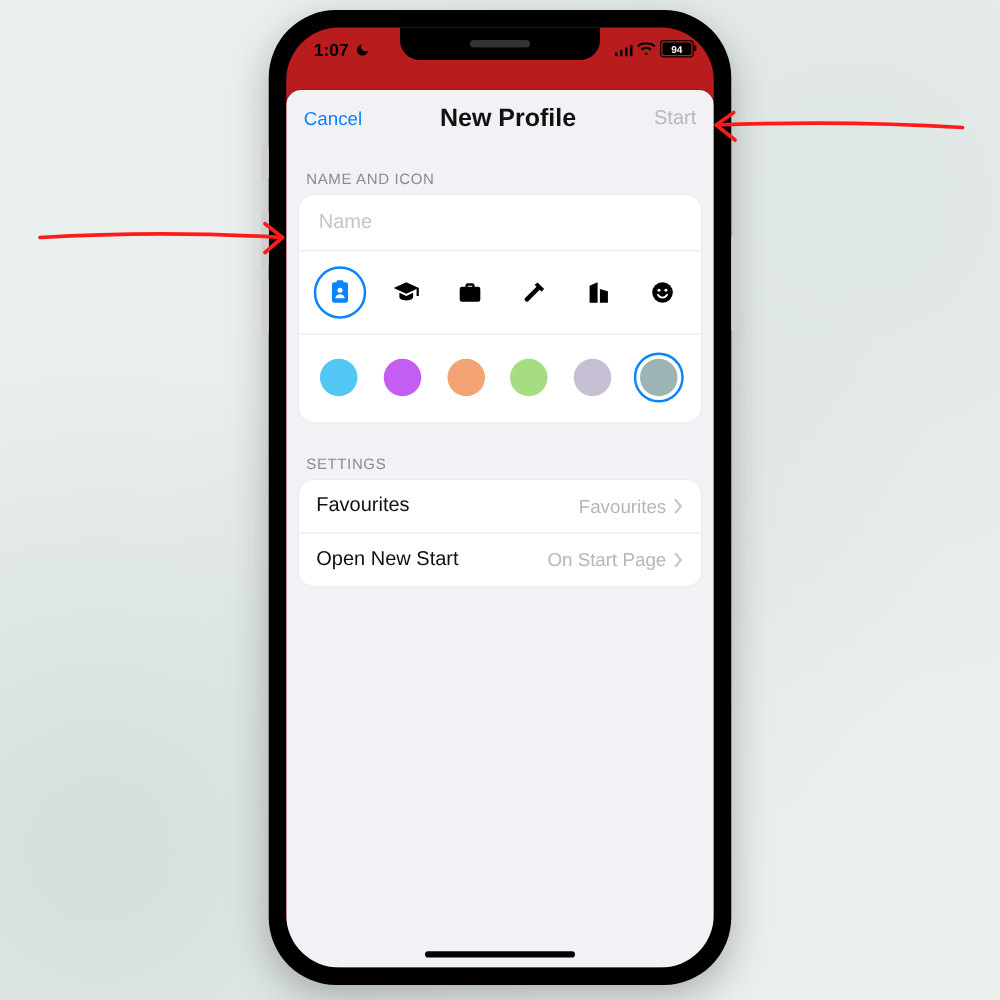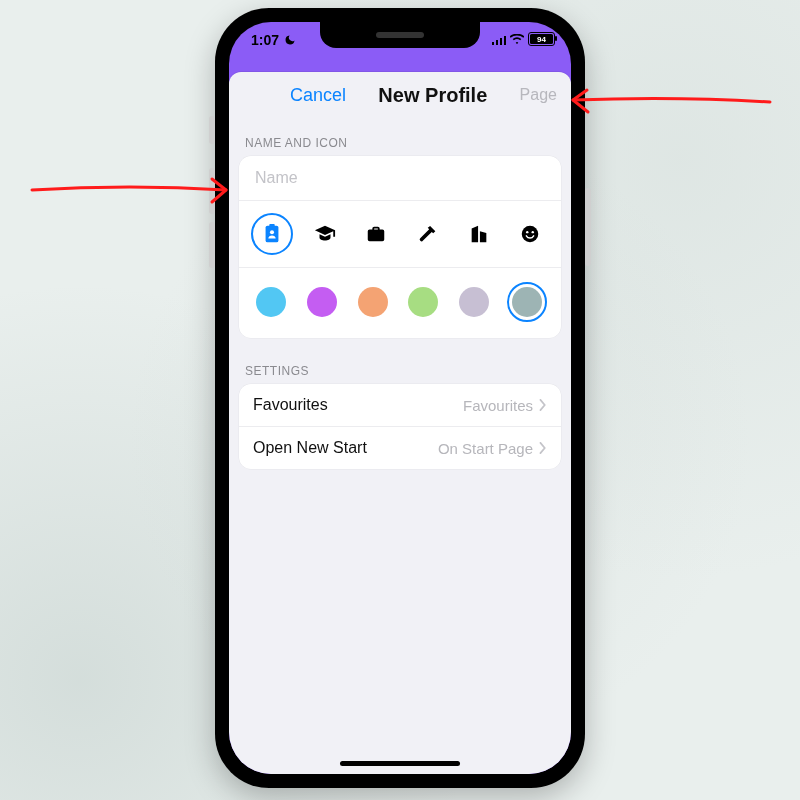--- a/index.html
+++ b/index.html
@@ -26,21 +26,21 @@
   
   .side-btn { position: absolute; background: #cfcfcf; border-radius: 3px; }
   .side-btn.silence { left: -6px; top: 108px; width: 6px; height: 28px; }
   .side-btn.vup     { left: -6px; top: 160px; width: 6px; height: 46px; }
   .side-btn.vdn     { left: -6px; top: 214px; width: 6px; height: 46px; }
   .side-btn.power   { right:-6px; top: 180px; width: 6px; height: 78px; }
 
   .screen {
     position: absolute;
     left: 14px; right: 14px; top: 14px; bottom: 14px;
-    background: #8b5cf6;
+    background: #b91c1c;
     border-radius: 42px;
     overflow: hidden;
   }
   
   .notch {
     position: absolute; top: 0; left: 50%; transform: translateX(-50%);
     width: 160px; height: 26px; background: #000;
     border-bottom-left-radius: 16px; border-bottom-right-radius: 16px;
     z-index: 30;
   }
@@ -87,21 +87,21 @@
     position: absolute; left: 0; right: 0; top: 50px; bottom: 0;
     background: #f1f1f6;
     border-top-left-radius: 12px; border-top-right-radius: 12px;
     box-shadow: 0 -1px 0 rgba(0,0,0,.06);
   }
   .nav {
     display: flex; align-items: center; justify-content: space-between;
     height: 46px; padding: 0 14px;
   }
   .nav .title { font-size: 20px; font-weight: 600; color: #111; }
-  .nav .cancel { color: #0b84ff; font-size: 18px; margin-left: 47px; }
+  .nav .cancel { color: #0b84ff; font-size: 15px; }
   .nav .done   { color: #b7b7bd; font-size: 16px; }
 
   .group-header {
     margin: 18px 16px 6px; color: #8a8a8f; font-size: 12px; letter-spacing: .5px;
   }
   .card {
     margin: 0 10px; background: #fff; border-radius: 12px;
     box-shadow: 0 0 0 .5px rgba(0,0,0,.05);
   }
   .row-input { padding: 12px 14px; }
@@ -187,21 +187,21 @@
             <div class="fill"></div>
             <span class="pct">94</span>
           </div>
         </div>
       </div>
 
       <div class="sheet">
         <div class="nav">
           <span class="cancel">Cancel</span>
           <span class="title">New Profile</span>
-          <span class="done">Page</span>
+          <span class="done">Start</span>
         </div>
 
         <div class="group-header">NAME AND ICON</div>
         <div class="card">
           <div class="row-input">
             <input type="text" placeholder="Name" style="">
           </div>
           <div class="sep"></div>
 
           <div class="icons-row" id="icons-row">

